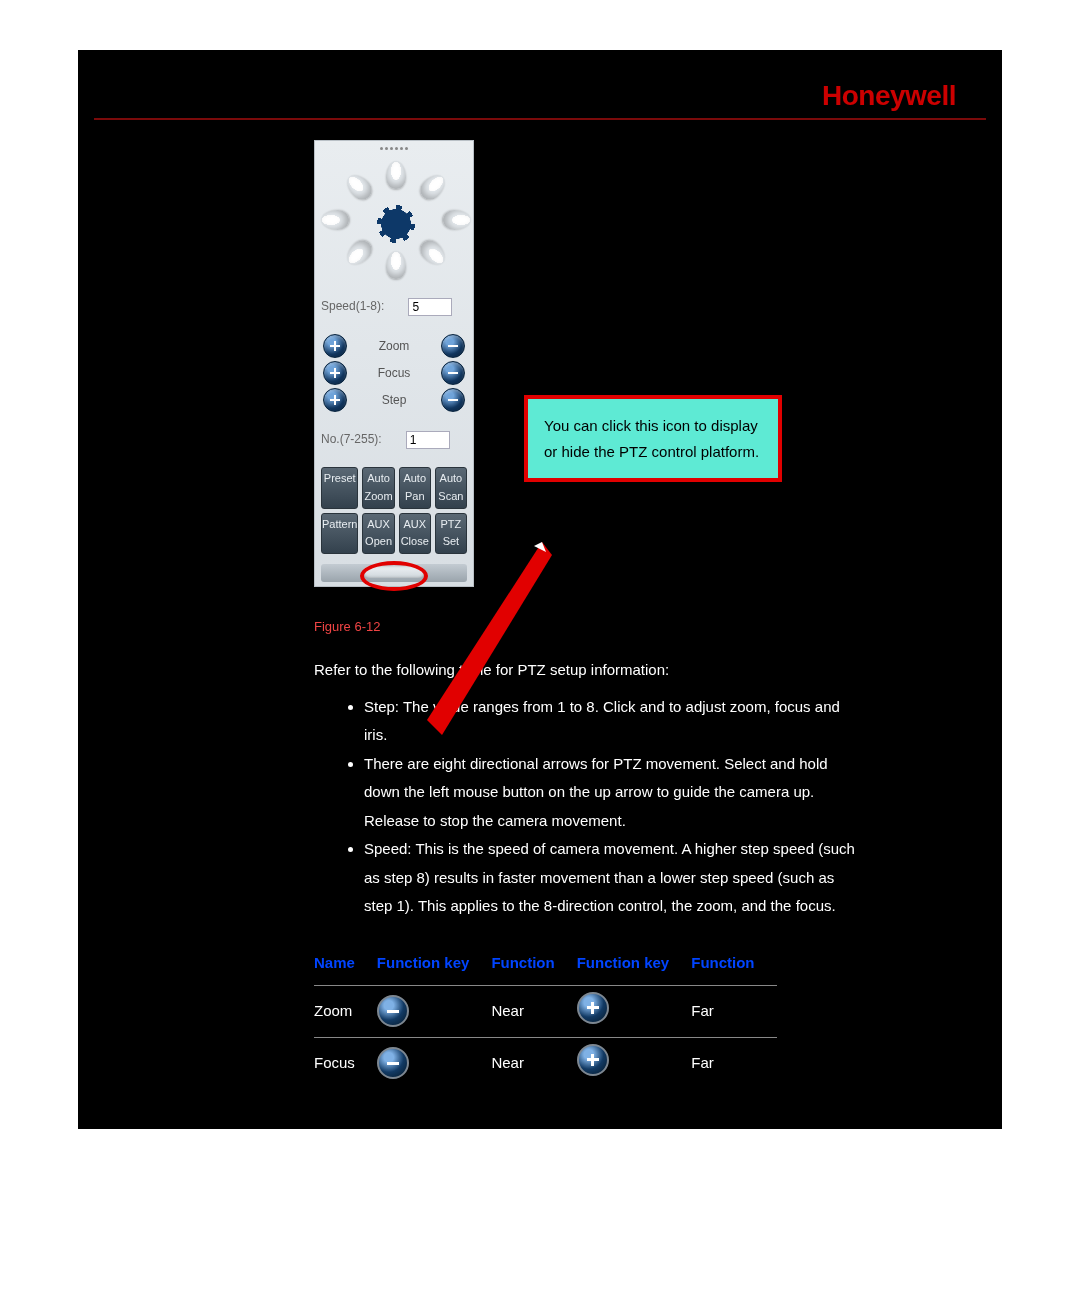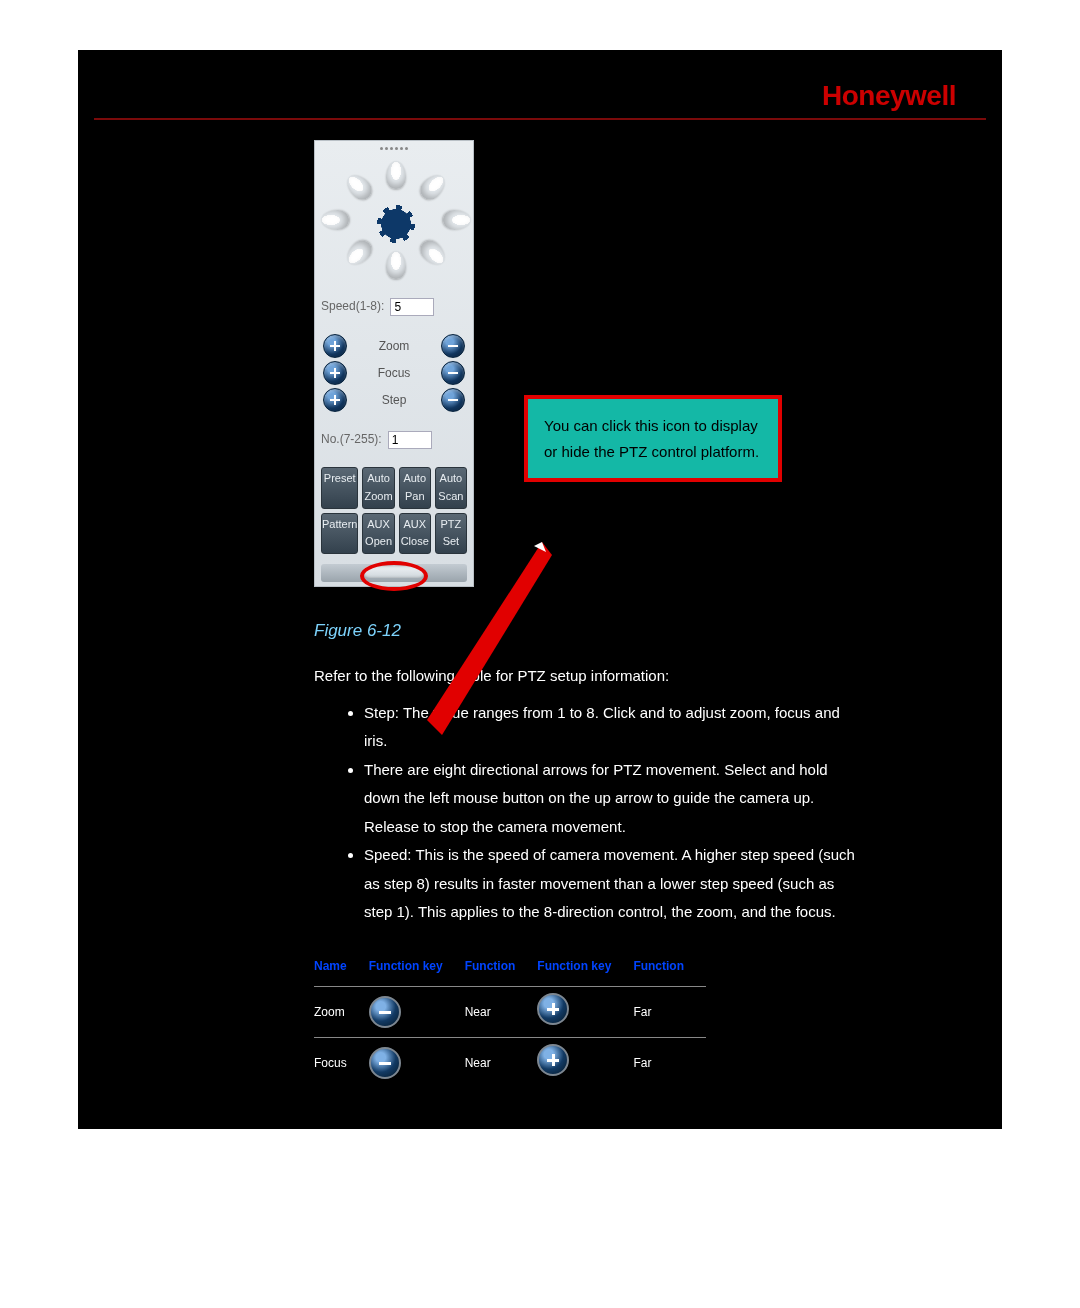--- a/index.html
+++ b/index.html
@@ -103,21 +103,21 @@
         #0d3868 90deg 110deg, transparent 110deg 135deg,
         #0d3868 135deg 155deg, transparent 155deg 180deg,
         #0d3868 180deg 200deg, transparent 200deg 225deg,
         #0d3868 225deg 245deg, transparent 245deg 270deg,
         #0d3868 270deg 290deg, transparent 290deg 315deg,
         #0d3868 315deg 335deg, transparent 335deg 360deg);
     -webkit-mask:radial-gradient(circle,transparent 0 13px,#000 13px 19px,transparent 19px);
             mask:radial-gradient(circle,transparent 0 13px,#000 13px 19px,transparent 19px);
   }
   .row-inline{
-    display:flex;align-items:center;gap:6px;margin:18px 0;
+    display:flex;align-items:center;gap:24px;margin:18px 0;
     font-size:12px;color:#666;
   }
   .speed-input, .no-input {
     width:44px;height:18px;border:1px solid #aab;background:#fff;font-size:12px;padding:0 3px;
   }
   .row-ctrl{display:flex;align-items:center;justify-content:space-between;margin:3px 2px;}
   .circ{
     width:24px;height:24px;border-radius:50%;
     background: radial-gradient(circle at 35% 30%, #6fa3d9 0 18%, #11365f 60%, #051a31 100%);
     display:flex;align-items:center;justify-content:center;
@@ -154,33 +154,32 @@
     width:68px;height:30px;
     border:4px solid #e10000;
     border-radius:50%;
     pointer-events:none;
   }
   .callout{
     position:absolute;
     left:calc(140px + 170px + 40px);
     top:255px;
     width:258px;
-    background:#14b8a6;
+    background:#5eead4;
     color:#000;
     border:4px solid #e10000;
     padding:14px 16px;
     font-size:15px;
     line-height:1.7;
   }
   svg.pointer{position:absolute;left:248px;top:400px;pointer-events:none;}
 
   .fig-label{
-    color:#7dd3fc;
-    font-style:italic;
-    font-size:17px;
+    color:#ef4444;
+    font-size:13px;
     padding-left:140px;
     margin: 30px 0 18px;
   }
   .body-text{
     color:#fff;
     font-size:15px;
     padding-left:140px;
     padding-right:60px;
     line-height:1.8;
     margin-bottom:10px;
@@ -190,21 +189,21 @@
     padding-left: 190px;
     padding-right: 60px;
     color:#fff;
     font-size:15px;
     line-height:1.9;
     margin:8px 0 26px;
   }
   table.ft{
     margin-left:140px;
     border-collapse:collapse;
-    font-size:12px;
+    font-size:15px;
   }
   table.ft th{
     color:#0044ff;
     font-weight:bold;
     text-align:left;
     padding:4px 22px 10px 0;
     border-bottom:1px solid #888;
   }
   table.ft td{
     color:#fff;

